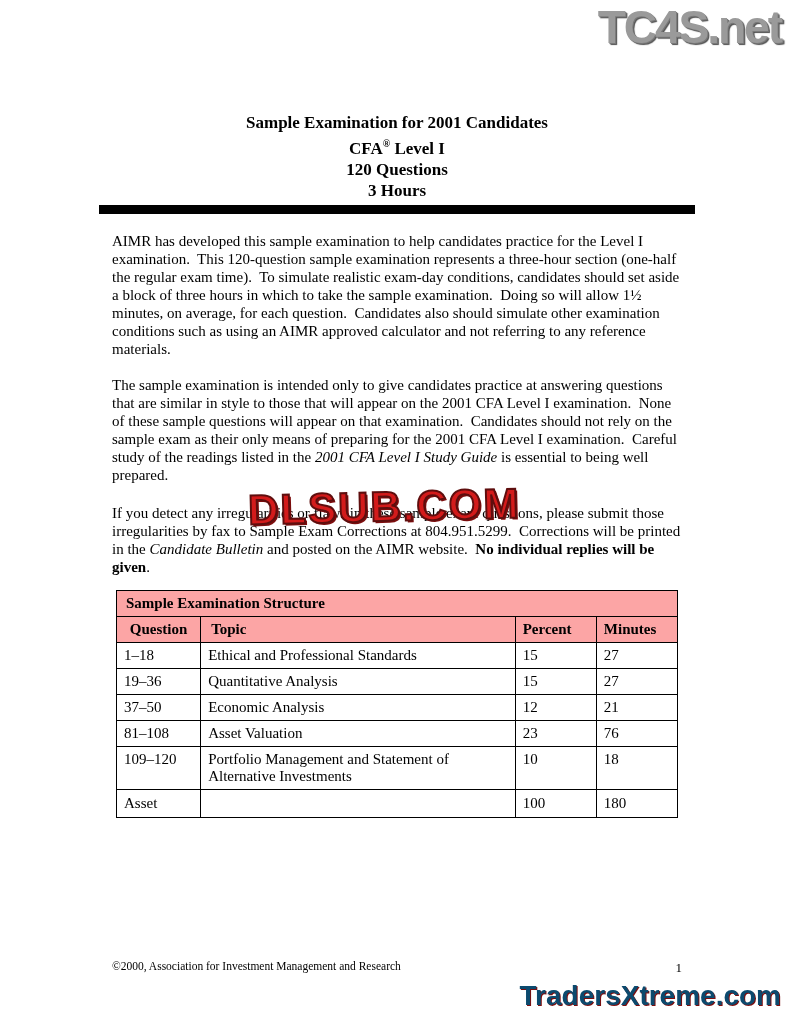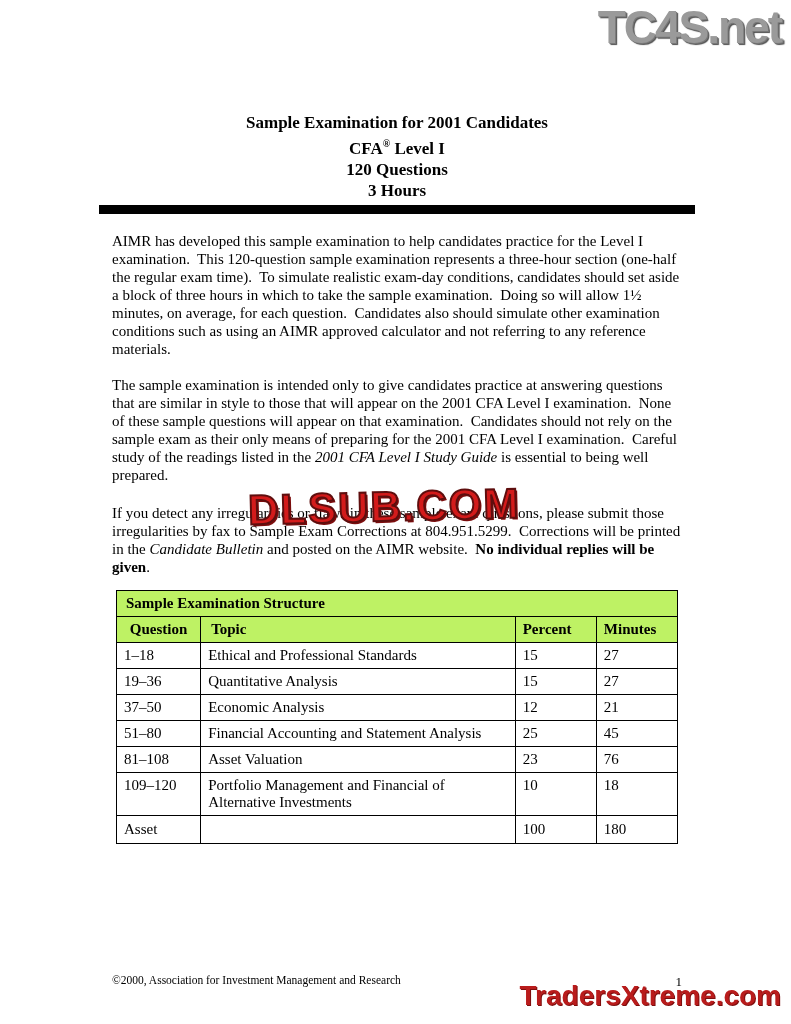--- a/index.html
+++ b/index.html
@@ -49,40 +49,39 @@
     width: 562px;
     font-size: 15px;
   }
   table.exam td, table.exam th {
     border: 1px solid #000000;
     padding: 4px 7px;
     vertical-align: top;
     text-align: left;
     font-weight: normal;
   }
-  .hdr-bg { background: #bef264; }
+  .hdr-bg { background: #fca5a5; }
   tr.caption-row td { font-weight: bold; padding: 4px 9px; }
   tr.header-row th { font-weight: bold; }
   .col-q { width: 69px; text-align: center; }
   .col-t { width: 296px; }
   .col-p { width: 66px; text-align: center; }
   .col-m { width: 66px; text-align: center; }
   td.cell-q, td.cell-p, td.cell-m { text-align: center; padding-top: 6px; padding-bottom: 6px; }
   td.cell-t { padding-top: 6px; padding-bottom: 6px; padding-left: 10px; }
   tr.total-row td { padding-top: 5px; padding-bottom: 5px; }
 
   .footer {
     position: absolute;
     left: 112px;
     top: 960px;
     width: 570px;
     display: flex;
     justify-content: space-between;
     font-size: 11.5px;
-    margin-top: 14px;
   }
   .footer .pgnum { font-size: 13px; }
 
   .wm-top {
     position: absolute;
     top: 0px;
     right: 10px;
     font-family: "Liberation Sans", sans-serif;
     font-weight: bold;
     font-size: 46px;
@@ -103,21 +102,21 @@
     text-shadow: 2px 2px 0 #7d0d0d;
     transform: rotate(-1.5deg);
   }
   .wm-bottom {
     position: absolute;
     right: 10px;
     top: 980px;
     font-family: "Liberation Sans", sans-serif;
     font-weight: bold;
     font-size: 28px;
-    color: #b91c1c;
+    color: #0c4a6e;
     text-shadow: 1px 1px 0 #7d0d0d;
   }
 </style>
 </head>
 <body>
 
 <div class="page">
 
   <div class="wm-top">TC4S.net</div>
 
@@ -161,34 +160,28 @@
           <td class="cell-p">15</td>
           <td class="cell-m">27</td>
         </tr>
         <tr>
           <td class="cell-q">37–50</td>
           <td class="cell-t">Economic Analysis</td>
           <td class="cell-p">12</td>
           <td class="cell-m">21</td>
         </tr>
         <tr>
-          <td class="cell-q">51–80</td>
-          <td class="cell-t">Financial Accounting and Statement Analysis</td>
-          <td class="cell-p">25</td>
-          <td class="cell-m">45</td>
-        </tr>
-        <tr>
           <td class="cell-q">81–108</td>
           <td class="cell-t">Asset Valuation</td>
           <td class="cell-p">23</td>
           <td class="cell-m">76</td>
         </tr>
         <tr>
           <td class="cell-q">109–120</td>
-          <td class="cell-t">Portfolio Management and Financial of Alternative Investments</td>
+          <td class="cell-t">Portfolio Management and Statement of Alternative Investments</td>
           <td class="cell-p">10</td>
           <td class="cell-m">18</td>
         </tr>
         <tr class="total-row">
           <td class="cell-q">Asset</td>
           <td class="cell-t"></td>
           <td class="cell-p">100</td>
           <td class="cell-m">180</td>
         </tr>
       </tbody>

